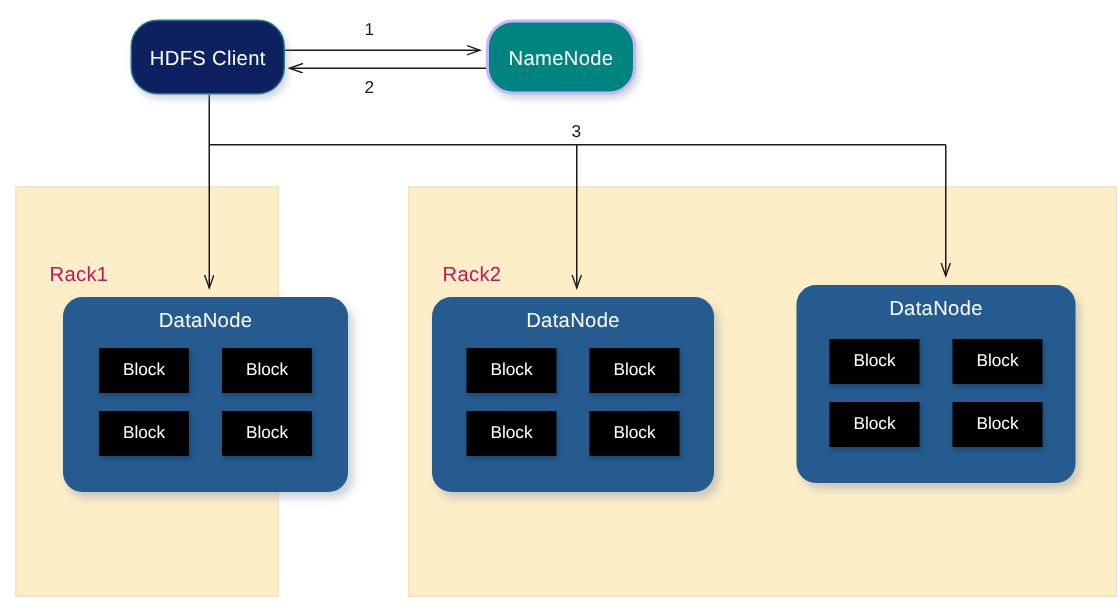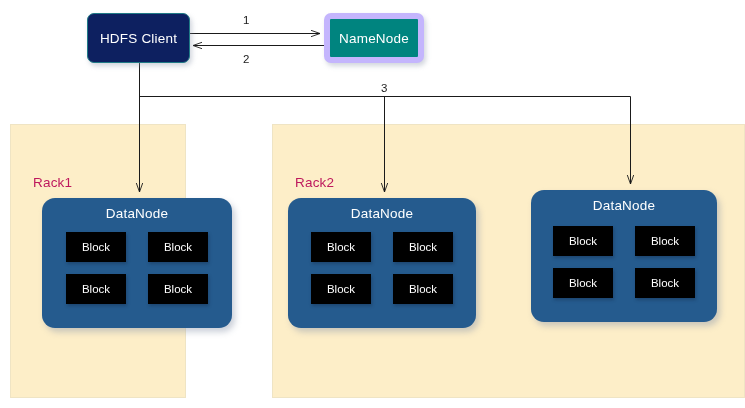--- a/index.html
+++ b/index.html
@@ -30,37 +30,37 @@
     font-size: 13.5px;
     color: #be185d;
     letter-spacing: 0.2px;
     white-space: nowrap;
     margin-top: 32px;
   }
 
   
   .node-box {
     position: absolute;
-    border-radius: 7px;
+    border-radius: 18px;
     display: flex;
     align-items: center;
     justify-content: center;
     color: #ffffff;
     font-size: 13.5px;
     letter-spacing: 0.2px;
     box-sizing: border-box;
     box-shadow: 2px 3px 5px rgba(140,150,170,0.40);
   }
   .client-box {
     background: #0d2060;
     border: 1.2px solid #1f7a86;
   }
   .namenode-box {
     background: #00847f;
-    border: 6px solid #c4b5fd;
+    border: 2px solid #c4b5fd;
   }
 
   
   .datanode {
     position: absolute;
     background: #255b8e;
     border-radius: 13px;
     box-sizing: border-box;
     box-shadow: 3px 4px 6px rgba(140,150,170,0.45);
   }

